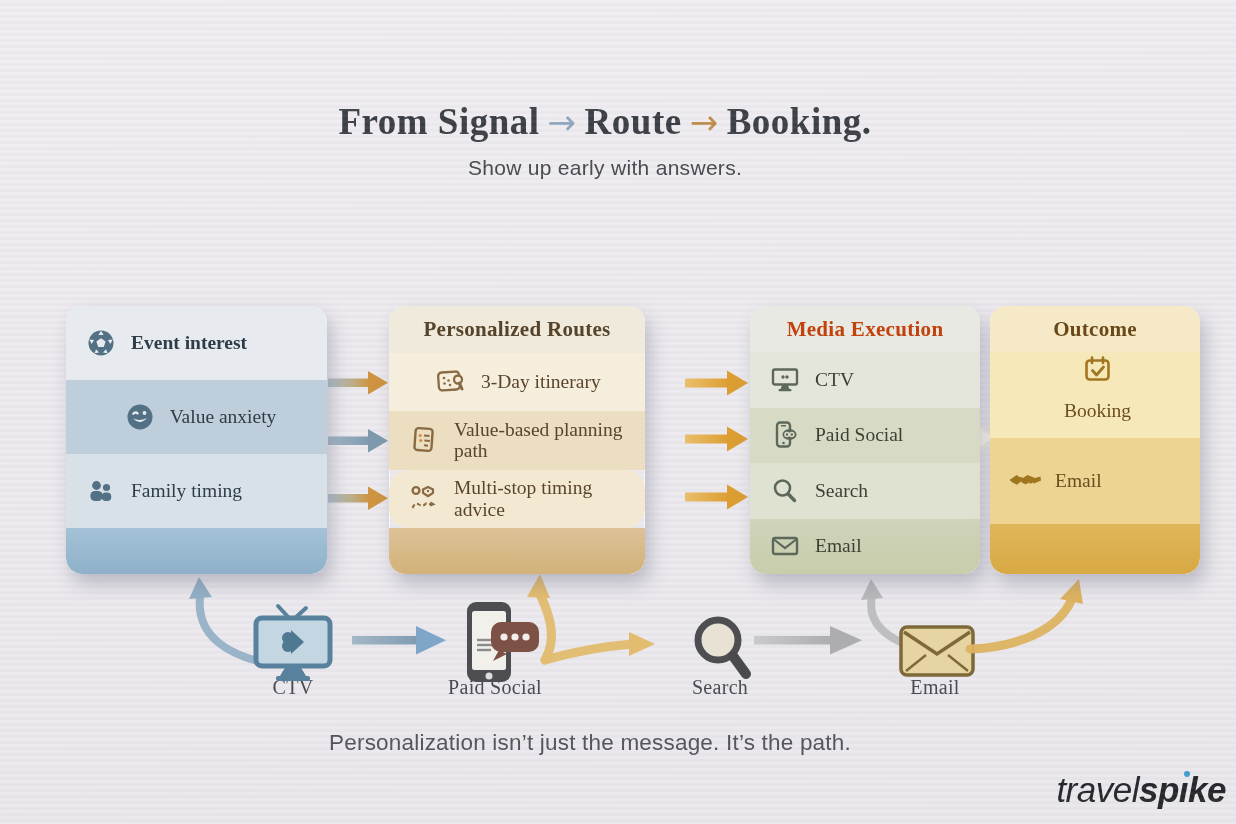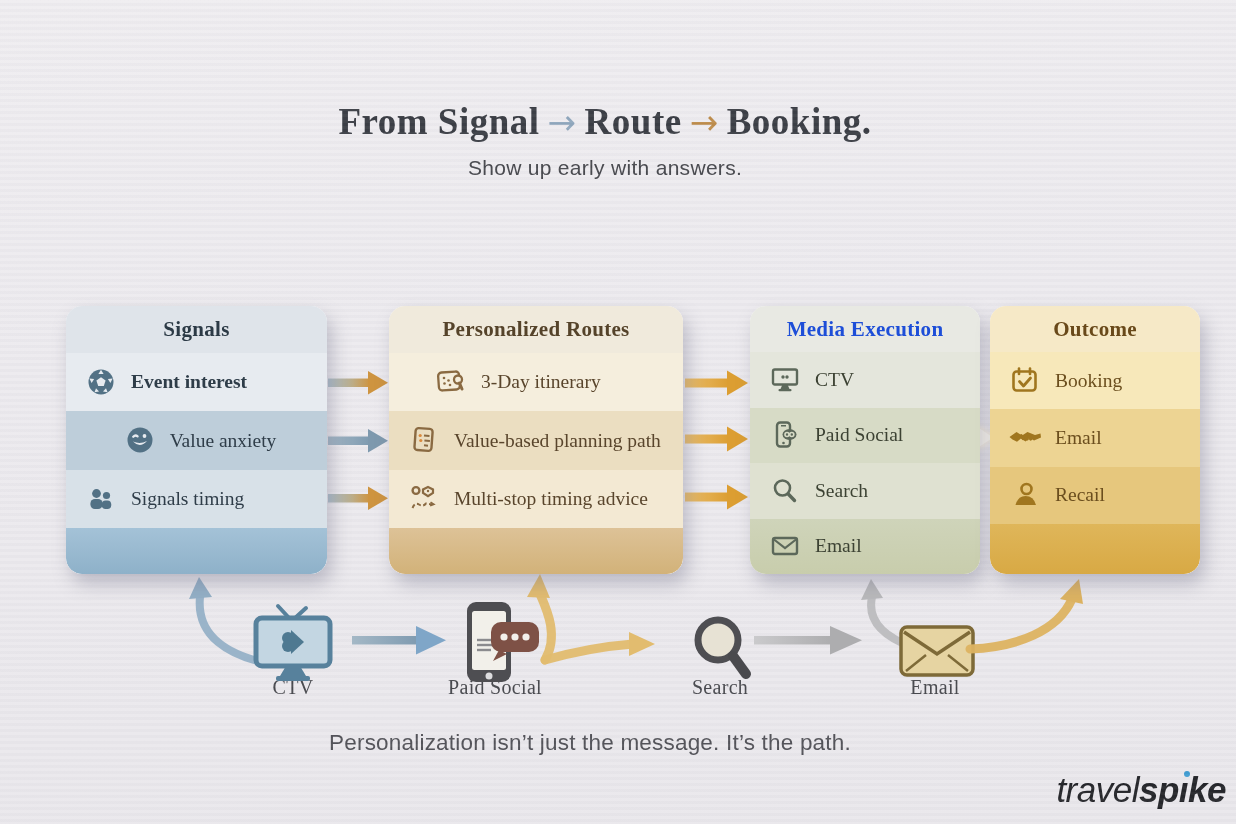--- a/index.html
+++ b/index.html
@@ -29,39 +29,39 @@
   .panel .ft{border-radius:0 0 16px 16px;}
 
   #panel-signals{left:66px;width:261px;color:#2F3D49;}
   #panel-signals .hd{background:#DFE4EA;color:#2C3A46;}
   #panel-signals .r0{background:#E7EBF0;font-weight:bold;}
   #panel-signals .r1{background:#BECEDA;justify-content:center;}
   #panel-signals .r2{background:#D8E1E8;}
   #panel-signals .ft{flex:0 0 46px;background:linear-gradient(180deg,#A4C2D7,#8EB1C9);}
   #panel-signals .icn{color:#527185;}
 
-  #panel-routes{left:389px;width:294px;color:#59452C;}
+  #panel-routes{left:389px;width:256px;color:#59452C;}
   #panel-routes .hd{background:#F0EADC;color:#55432A;}
   #panel-routes .r0{background:#F5EEDD;padding-left:44px;}
   #panel-routes .r1{background:#EBDEC1;}
-  #panel-routes .r2{background:#F3E9D3;}
+  #panel-routes .r2{background:#F3E9D3;border-radius:20px;}
   #panel-routes .ft{flex:0 0 46px;background:linear-gradient(180deg,#DDC297,#D2B279);}
   #panel-routes .icn{color:#8A6A42;}
 
   #panel-media{left:750px;width:230px;color:#3C4233;}
-  #panel-media .hd{flex:0 0 46px;background:#E8E9E3;color:#1d4ed8;}
+  #panel-media .hd{flex:0 0 46px;background:#E8E9E3;color:#c2410c;}
   #panel-media .r0{background:#E4E6DC;}
   #panel-media .r1{background:#D7DBC6;}
   #panel-media .r2{background:#DFE1D1;}
   #panel-media .r3{background:linear-gradient(180deg,#CFD4BA,#C8CDAC);}
   #panel-media .icn{color:#5C685A;}
 
   #panel-outcome{left:990px;width:210px;color:#6B4E1E;}
   #panel-outcome .hd{flex:0 0 46px;background:#F6E9C7;color:#69491A;}
-  #panel-outcome .r0{background:#F7E8BA;}
+  #panel-outcome .r0{background:#F7E8BA;flex-direction:column;}
   #panel-outcome .r1{background:#EDD493;}
   #panel-outcome .r2{background:#E6C77D;}
   #panel-outcome .ft{flex:0 0 50px;background:linear-gradient(180deg,#DFB65A,#D8A944);}
   #panel-outcome .icn{color:#A0761F;}
 
   
   .lyr{position:absolute;z-index:2;}
   .ch-label{position:absolute;top:676px;width:160px;text-align:center;
     font-size:20px;color:#45464B;letter-spacing:.3px;}
 
@@ -105,21 +105,20 @@
 </svg>
 
 <div id="canvas">
 
   <div class="title">
     <span>From Signal</span><span class="t-arrow blue">→</span><span>Route</span><span class="t-arrow gold">→</span><span>Booking.</span>
   </div>
   <div class="subtitle">Show up early with answers.</div>
 
   <div class="panel" id="panel-signals">
-    <div class="hd">Signals</div>
     <div class="row r0">
       <span class="icn">
         <svg width="30" height="30" viewBox="0 0 30 30">
             <circle cx="15" cy="15" r="12.5" fill="currentColor"></circle>
             <polygon points="15,10.2 19.6,13.6 17.8,19 12.2,19 10.4,13.6" fill="#E7EBF0"></polygon>
             <polygon points="15,2.8 17.6,7 12.4,7" fill="#E7EBF0"></polygon>
             <polygon points="26.6,11.5 24.4,16 21.9,12" fill="#E7EBF0"></polygon>
             <polygon points="3.4,11.5 8.1,12 5.6,16" fill="#E7EBF0"></polygon>
             <polygon points="21.5,25.2 17,24.5 20,21.2" fill="#E7EBF0"></polygon>
             <polygon points="8.5,25.2 10,21.2 13,24.5" fill="#E7EBF0"></polygon>
@@ -140,21 +139,21 @@
     </div>
     <div class="row r2">
       <span class="icn">
         <svg width="30" height="30" viewBox="0 0 30 30">
             <circle cx="10.5" cy="9.5" r="4.4" fill="currentColor"></circle>
             <rect x="4.4" y="15" width="12.2" height="10" rx="4.5" fill="currentColor"></rect>
             <circle cx="20.5" cy="11.5" r="3.6" fill="currentColor"></circle>
             <rect x="15.8" y="16.5" width="9.4" height="8.5" rx="3.8" fill="currentColor"></rect>
           </svg>
       </span>
-      <span>Signals timing</span>
+      <span>Family timing</span>
     </div>
     <div class="ft"></div>
   </div>
 
   <div class="panel" id="panel-routes">
     <div class="hd">Personalized Routes</div>
     <div class="row r0">
       <span class="icn">
         <svg width="32" height="32" viewBox="0 0 32 32">
             <rect x="3.5" y="6" width="21" height="18" rx="3.5" fill="none" stroke="currentColor" stroke-width="2.3" transform="rotate(-4 14 15)"></rect>
@@ -259,29 +258,20 @@
     <div class="row r1">
       <span class="icn">
         <svg width="34" height="30" viewBox="0 0 34 30">
             <path d="M1.5 14 L8.5 9 L14 12.5 L19.5 9 L27 12 L32.5 10.5 L33 14.5 L26 17.5 L21.5 14.8 L17.5 18.5 L13 15.5 L9 18.8 L4.5 16.5 Z" fill="currentColor"></path>
             <rect x="12.5" y="11" width="3.2" height="6.5" rx="1.5" transform="rotate(-35 14 14)" fill="currentColor"></rect>
             <rect x="16.5" y="11.5" width="3.2" height="6.5" rx="1.5" transform="rotate(-35 18 14.5)" fill="currentColor"></rect>
             <rect x="20.3" y="11.8" width="3.2" height="6" rx="1.5" transform="rotate(-35 22 14.8)" fill="currentColor"></rect>
           </svg>
       </span>
       <span>Email</span>
-    </div>
-    <div class="row r2">
-      <span class="icn">
-        <svg width="32" height="32" viewBox="0 0 32 32">
-            <circle cx="17.5" cy="10" r="5" fill="none" stroke="currentColor" stroke-width="2.6"></circle>
-            <path d="M6.5 26 q2.5 -9 10 -9 q8 0 10.5 9 Z" fill="currentColor"></path>
-          </svg>
-      </span>
-      <span>Recail</span>
     </div>
     <div class="ft"></div>
   </div>
 
   <svg class="lyr" style="left:328px;top:360px" width="62" height="160">
     <g>
         <rect x="0" y="18.5" width="42" height="8.5" fill="url(#gBlueGold)"></rect>
         <polygon points="40,11 40,34.5 60,22.8" fill="#CE9440"></polygon>
       </g>
     <g>

